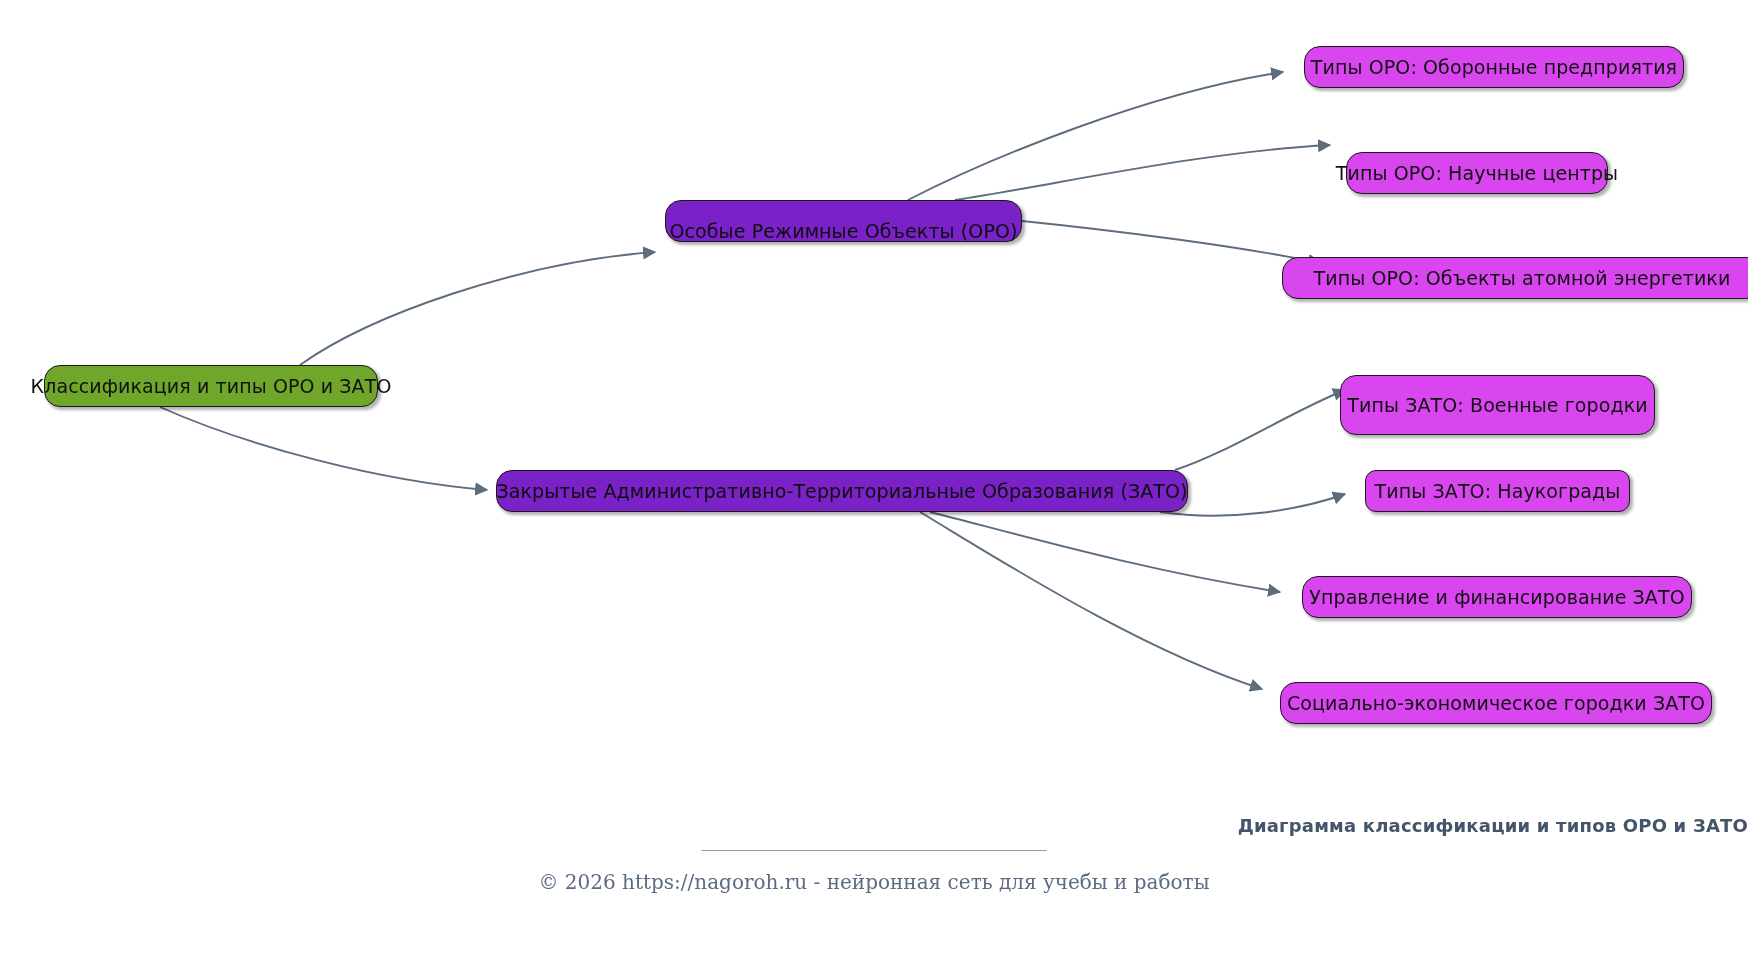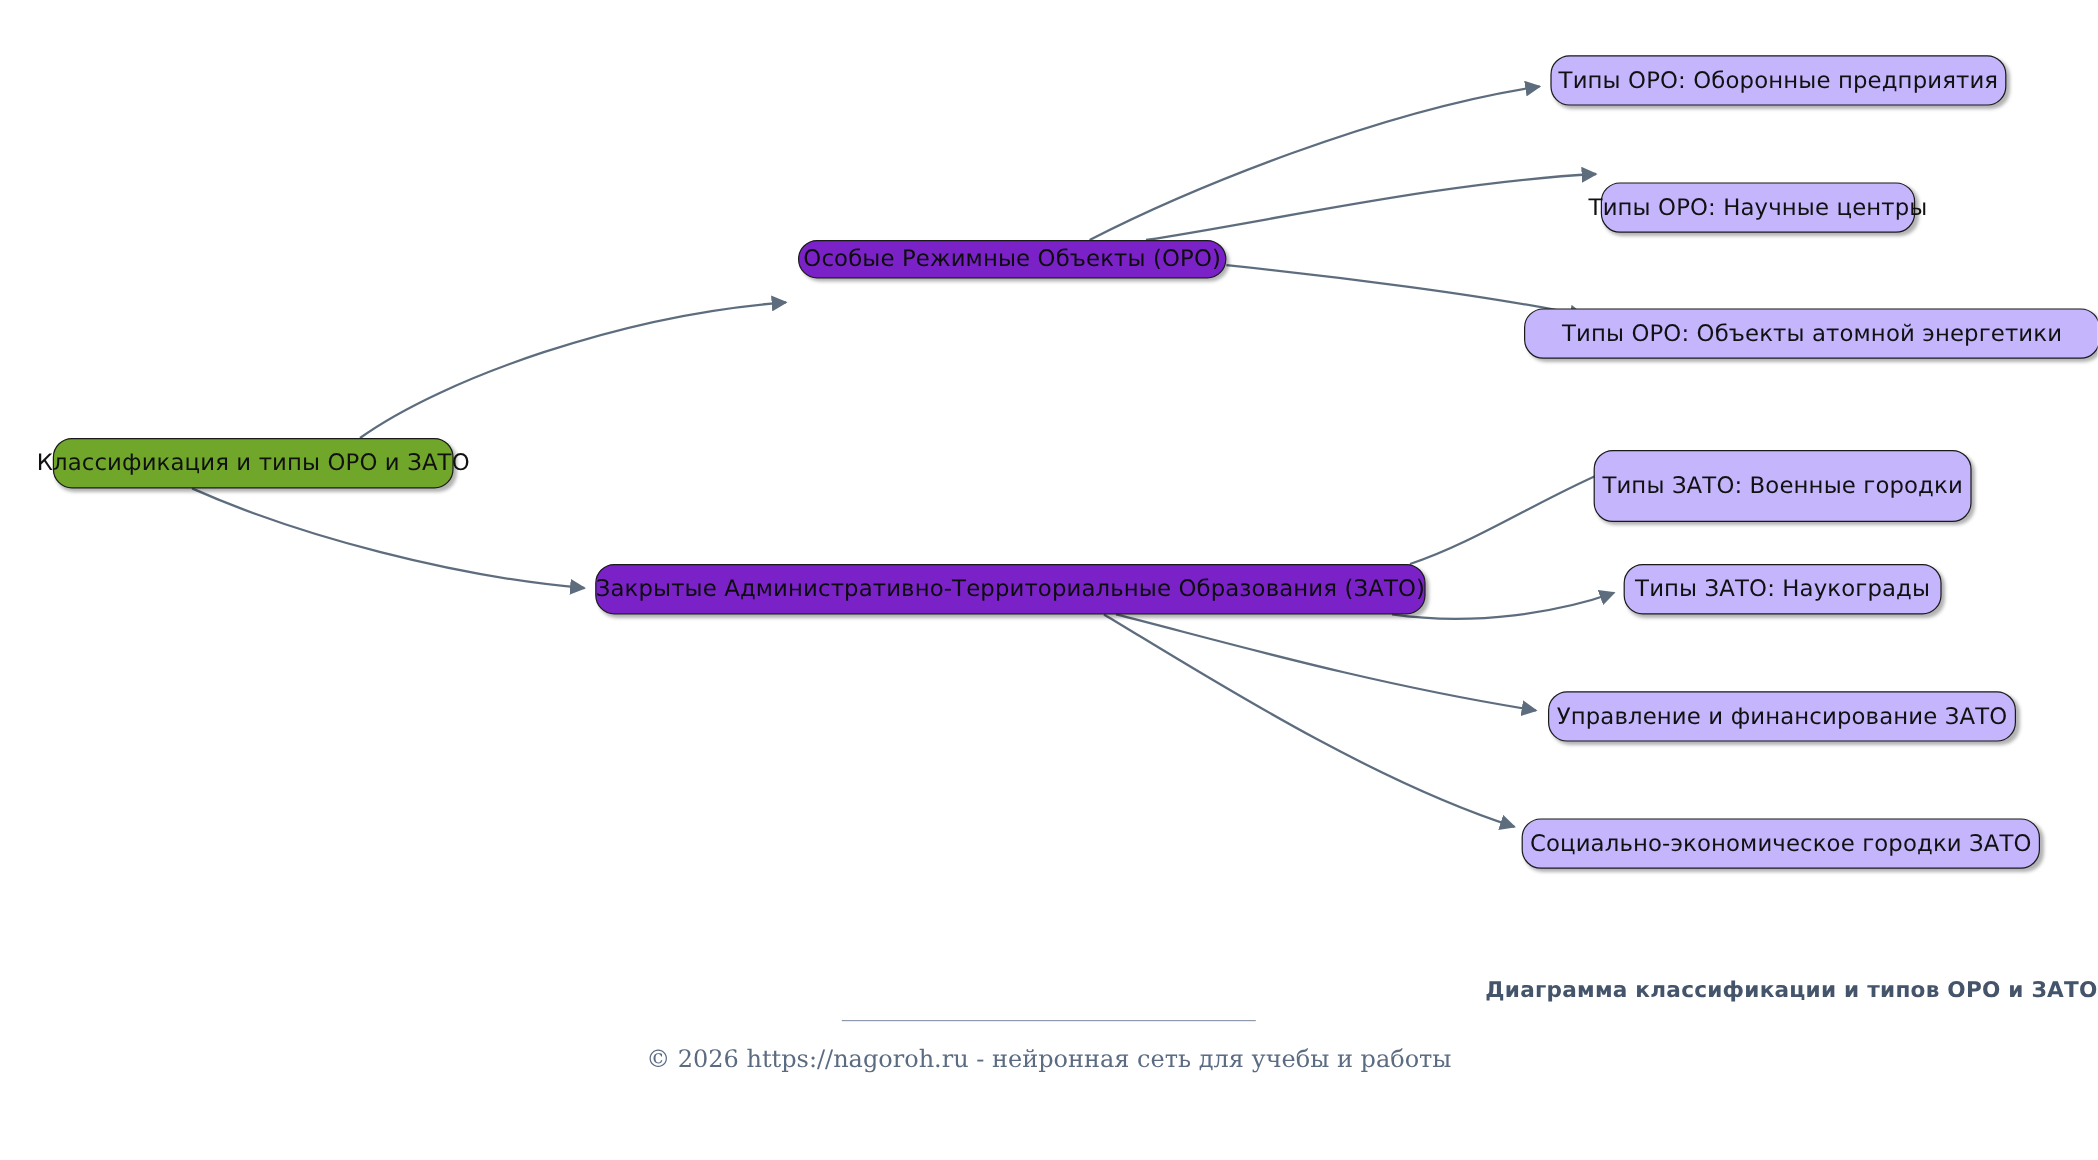--- a/index.html
+++ b/index.html
@@ -44,21 +44,22 @@
   }
   .node-root {
     background: #6fa62a;
     background: #70a72b;
   }
   .node-branch {
     background: #7a22c7;
     color: #0d0d0d;
   }
   .node-leaf {
-    background: #c4b5fd;
+    background: #d946ef;
+    margin-left: 12px;
   }
   .node-label {
     display: block;
     padding: 0 2px;
   }
   #footer-title {
     position: absolute;
     left: 0;
     width: 1748px;
     top: 815px;
@@ -109,21 +110,21 @@
         <path d="M 1160,512 C 1230,522 1300,510 1345,494"></path>
         <path d="M 930,512 C 1010,532 1140,570 1280,592"></path>
         <path d="M 920,512 C 1000,560 1140,650 1262,689"></path>
       </g>
   </svg>
 
   <div class="node node-root" style="left: 44px; top: 365px; width: 334px; height: 42px;">
     <span class="node-label">Классификация и типы ОРО и ЗАТО</span>
   </div>
 
-  <div class="node node-branch" style="left: 665px; top: 200px; width: 357px; height: 32px;">
+  <div class="node node-branch" style="left: 665px; top: 200px; width: 357px; height: 42px; align-items: flex-end;">
     <span class="node-label">Особые Режимные Объекты (ОРО)</span>
   </div>
 
   <div class="node node-branch" style="left: 496px; top: 470px; width: 692px; height: 42px;">
     <span class="node-label">Закрытые Административно-Территориальные Образования (ЗАТО)</span>
   </div>
 
   <div class="node node-leaf" style="left: 1292px; top: 46px; width: 380px; height: 42px;">
     <span class="node-label">Типы ОРО: Оборонные предприятия</span>
   </div>
@@ -133,21 +134,21 @@
   </div>
 
   <div class="node node-leaf" style="left: 1270px; top: 257px; width: 480px; height: 42px;">
     <span class="node-label">Типы ОРО: Объекты атомной энергетики</span>
   </div>
 
   <div class="node node-leaf" style="left: 1328px; top: 375px; width: 315px; height: 60px;">
     <span class="node-label">Типы ЗАТО: Военные городки</span>
   </div>
 
-  <div class="node node-leaf" style="left: 1353px; top: 470px; width: 265px; height: 42px;">
+  <div class="node node-leaf" style="left: 1353px; top: 470px; width: 265px; height: 42px; border-radius: 11px;">
     <span class="node-label">Типы ЗАТО: Наукограды</span>
   </div>
 
   <div class="node node-leaf" style="left: 1290px; top: 576px; width: 390px; height: 42px;">
     <span class="node-label">Управление и финансирование ЗАТО</span>
   </div>
 
   <div class="node node-leaf" style="left: 1268px; top: 682px; width: 432px; height: 42px;">
     <span class="node-label">Социально-экономическое городки ЗАТО</span>
   </div>

